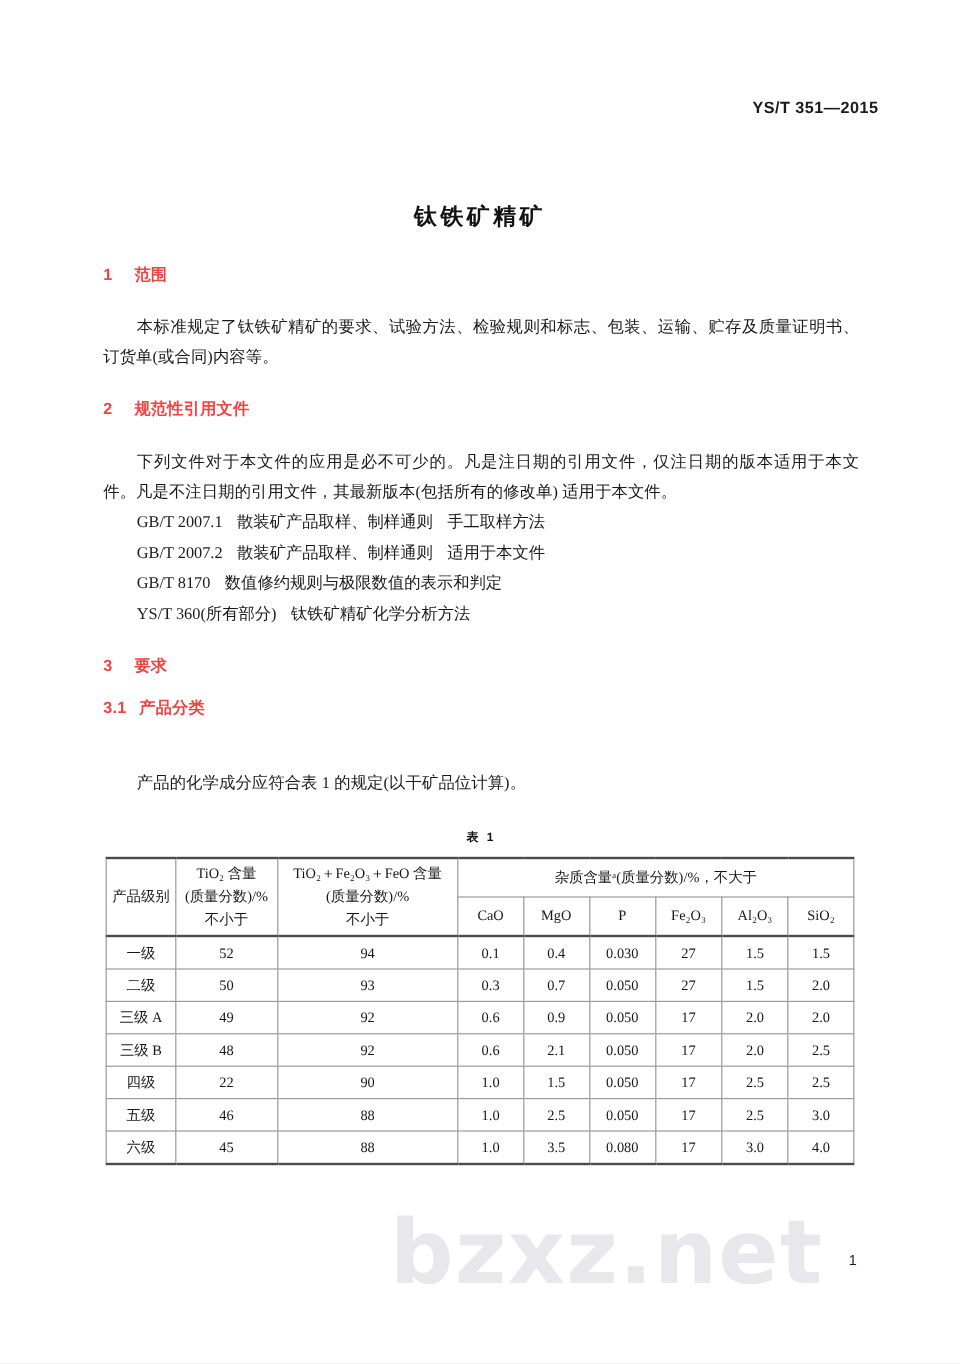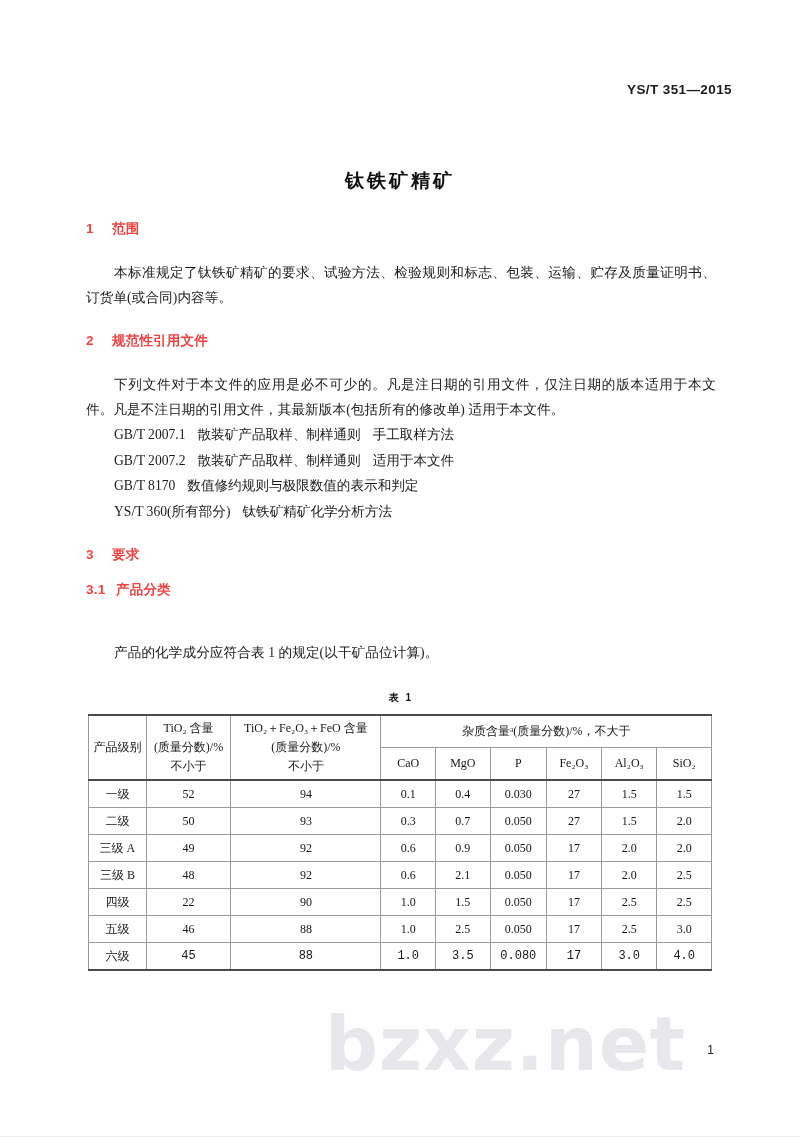--- a/index.html
+++ b/index.html
@@ -157,21 +157,21 @@
   table.spec thead th {
     line-height: 19px;
     padding: 3px 2px;
   }
   table.spec thead tr:first-child th { border-top: 2px solid #4a4a4a; }
   table.spec thead tr:last-child th,
   table.spec thead th[rowspan] { border-bottom: 2px solid #4a4a4a; }
   table.spec tbody td {
     height: 26px;
   }
-  table.spec tbody tr:last-child td { border-bottom: 2px solid #4a4a4a; font-family: Liberation Mono, monospace; }
+  table.spec tbody tr:last-child td { border-bottom: 2px solid #4a4a4a; }
   table.spec .hdr-line { display: block; }
   .sub { font-size: 8.5px; vertical-align: sub; }
 
   .c-grade  { width: 58px; }
   .c-tio2   { width: 86px; }
   .c-sum    { width: 160px; }
   .c-imp    { width: 53px; }
 
   
   .page-no {

